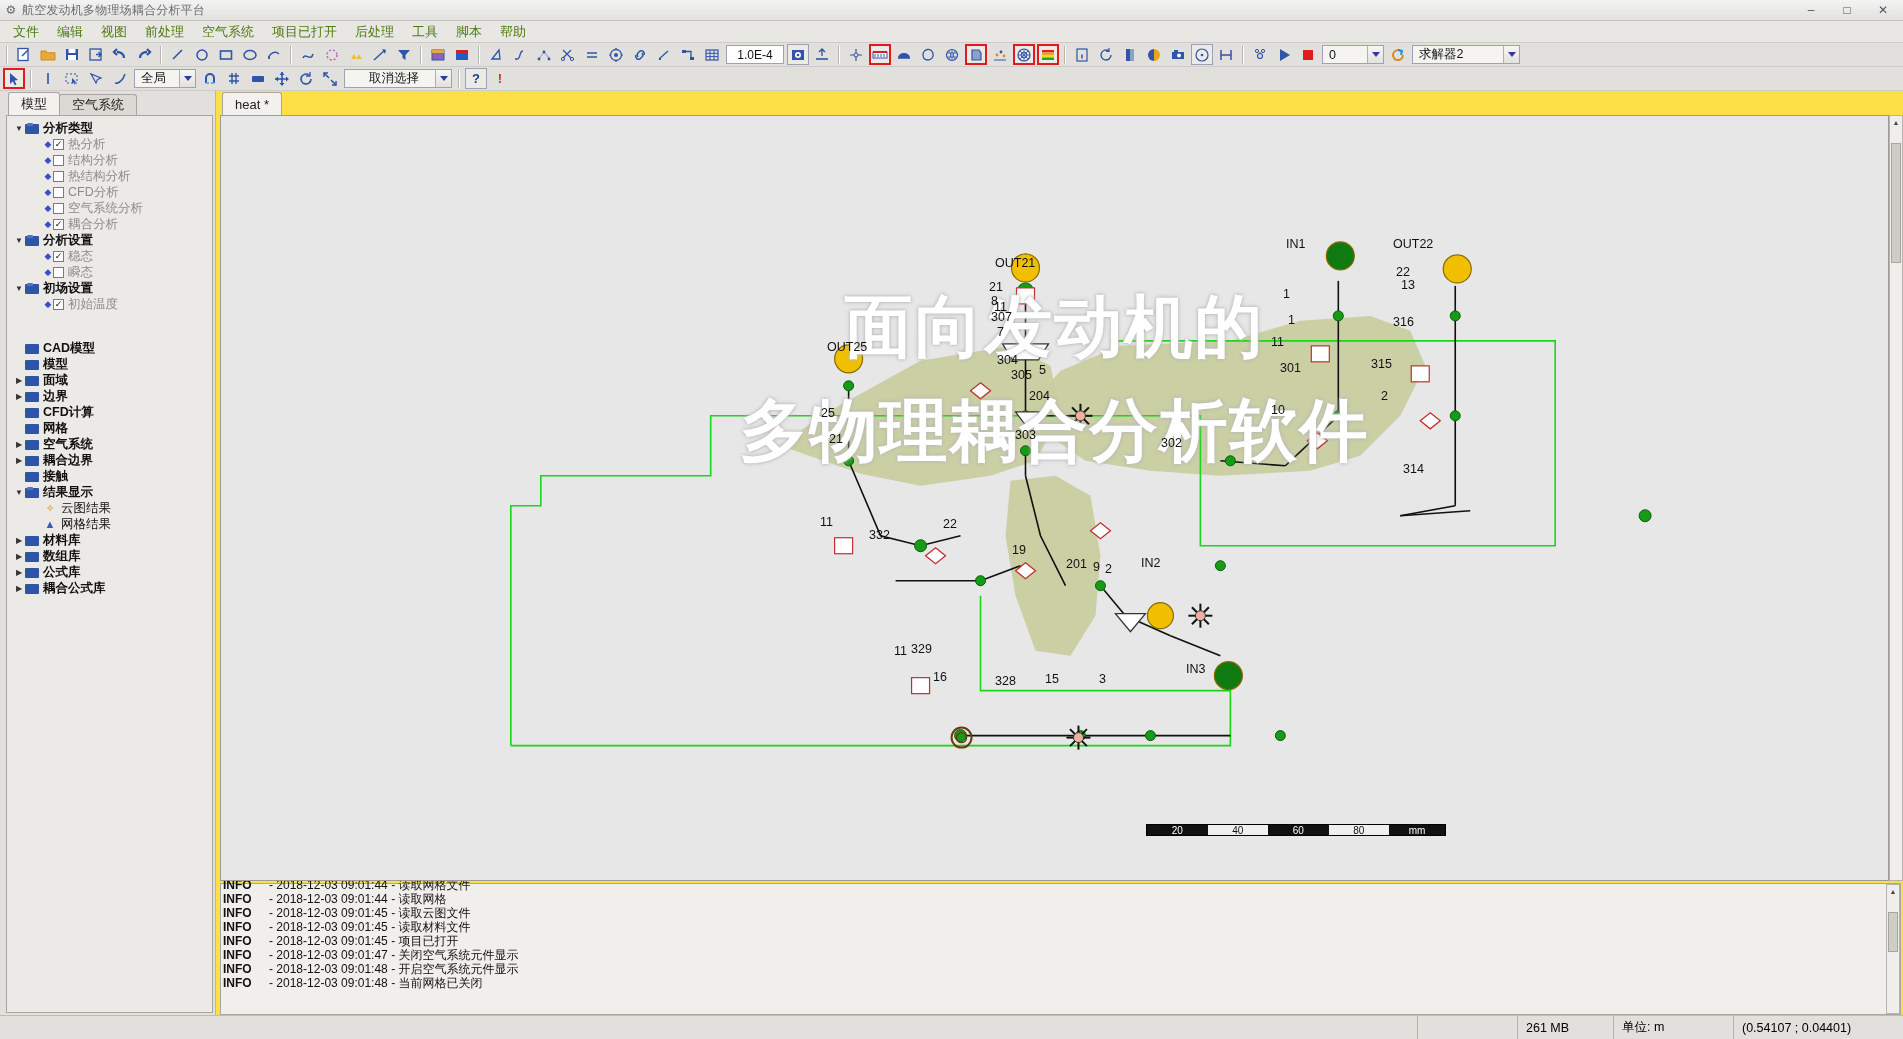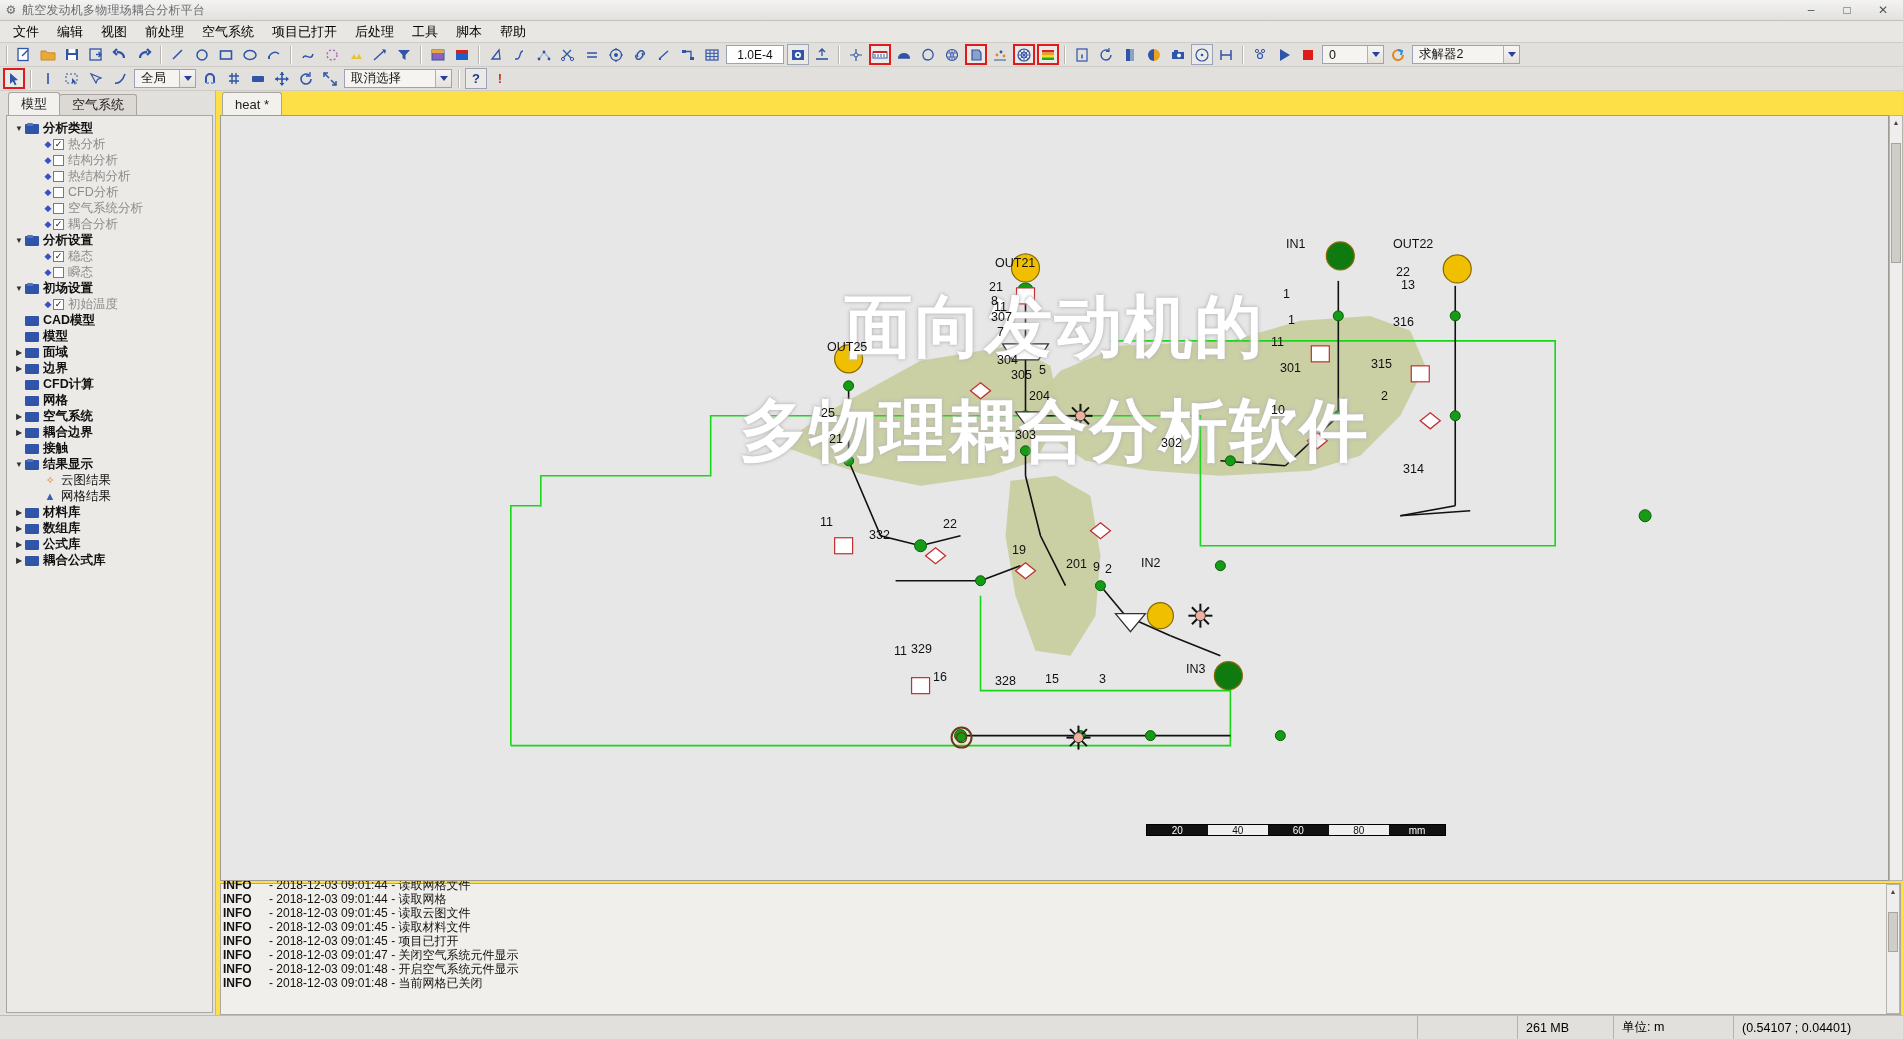--- a/index.html
+++ b/index.html
@@ -19,21 +19,21 @@
   }
   #titlebar .tb-icon{ width:18px; height:16px; display:flex; align-items:center;
     justify-content:center; color:#6b6b6b; font-size:12px;}
   #titlebar .tb-title{ font-size:12px; color:#6d6d6d; margin-left:2px; letter-spacing:.2px;}
   #titlebar .tb-spacer{ flex:1; }
   #titlebar .tb-btn{ width:36px; height:20px; display:flex; align-items:center;
     justify-content:center; color:#555; font-size:12px;}
   
   #menubar{ height:22px; background:#e9e7e3; display:flex; align-items:center;
     padding-left:4px; border-bottom:1px solid #cfccc7;}
-  #menubar .mi{ padding:2px 9px; font-size:13px; color:#000000; }
+  #menubar .mi{ padding:2px 9px; font-size:13px; color:#4d7c0f; }
   
   .toolbar{ height:24px; background:#e2e0dc; display:flex; align-items:center;
     padding-left:2px; border-bottom:1px solid #cfccc7; }
   .tbtn{ width:22px; height:21px; margin:0 1px; border:1px solid transparent;
     display:flex; align-items:center; justify-content:center; position:relative;}
   .tbtn.framed{ border:1px solid #9aa4b5; background:#eceae6; }
   .tbtn.redframe{ border:2px solid #e01b1b; background:#eceae6; }
   .sep{ width:2px; height:18px; background:#b8b4ae; margin:0 4px;
         border-right:1px solid #fff;}
   .tfield{ height:19px; border:1px solid #9aa4b5; background:#fff;
@@ -527,21 +527,21 @@
         <path d="M13 8a5 5 0 1 1-2-4" fill="none" stroke="#2f54a8" stroke-width="1.6"></path>
         <path d="M12 1v4h-4" fill="none" stroke="#2f54a8" stroke-width="1.3"></path>
       </svg>
     </div>
     <div class="tbtn ">
       <svg width="16" height="15" viewBox="0 0 16 15">
         <path d="M2 6V2h4M14 10v4h-4" stroke="#2f54a8" stroke-width="1.5" fill="none"></path>
         <path d="M2 2l5 5M14 14l-5-5" stroke="#2f54a8" stroke-width="1.5"></path>
       </svg>
     </div>
-    <div class="tcombo" style="width: 108px;">
+    <div class="tcombo" style="width: 108px; padding-left: 18px;">
       <div class="lbl">取消选择</div>
       <div class="arw" style="margin-left:auto">
         <span class="caret"></span>
       </div>
     </div>
     <div class="sep"></div>
     <div class="tbtn " style="border: 1px solid rgb(154, 164, 181); background: rgb(236, 234, 230);">
       <span style="color:#1b3a8a;font-weight:bold;font-size:13px">?</span>
     </div>
     <div class="tbtn ">
@@ -619,21 +619,21 @@
           <span class="tw">▼</span>
           <span class="folder open"></span>
           <span class="nlabel bold">初场设置</span>
         </div>
         <div class="node" style="padding-left: 24px;">
           <span class="tw"></span>
           <span class="bullet">◆</span>
           <span class="cb">✓</span>
           <span class="nlabel grey">初始温度</span>
         </div>
-        <div class="node" style="padding-left: 6px;">
+        <div class="node" style="padding-left: 6px; margin-top: 28px;">
           <span class="tw"></span>
           <span class="folder"></span>
           <span class="nlabel bold">CAD模型</span>
         </div>
         <div class="node" style="padding-left: 6px;">
           <span class="tw"></span>
           <span class="folder"></span>
           <span class="nlabel bold">模型</span>
         </div>
         <div class="node" style="padding-left: 6px;">

